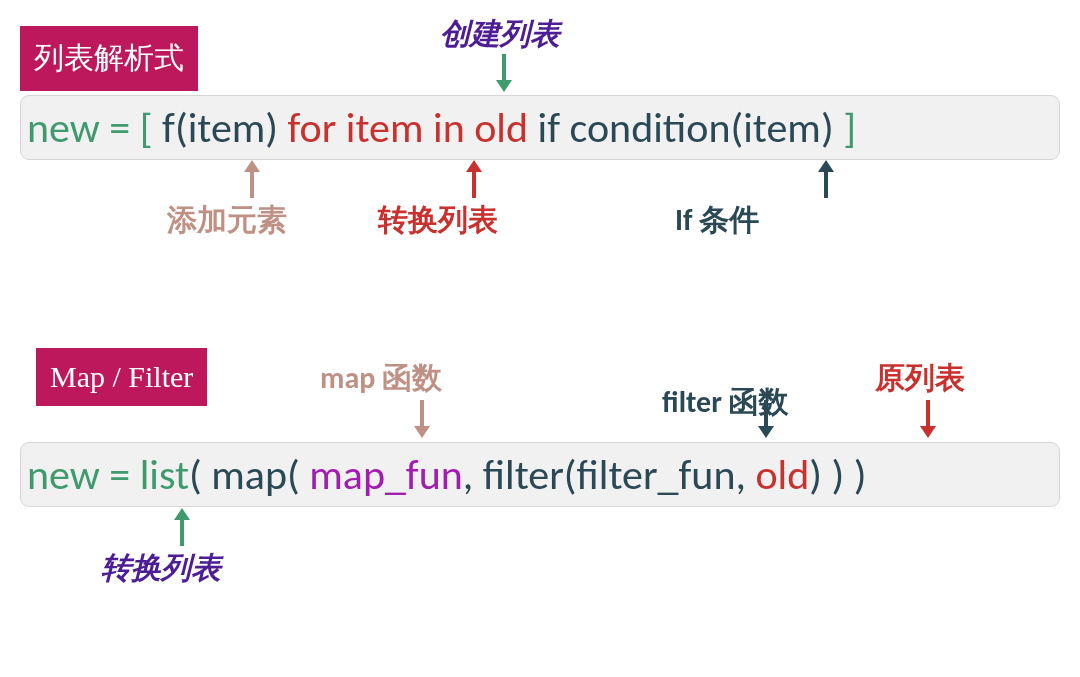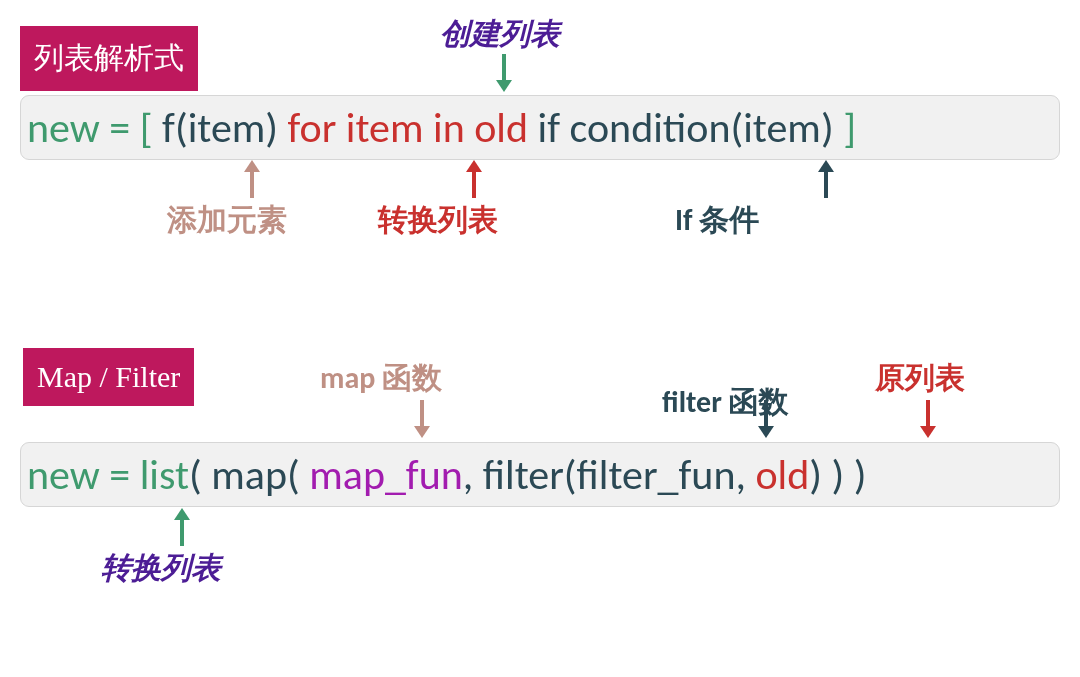--- a/index.html
+++ b/index.html
@@ -86,21 +86,21 @@
   <svg viewBox="0 0 28 40">
       <line x1="14" y1="38" x2="14" y2="12" stroke="#2b4955" stroke-width="4"></line>
       <polygon points="14,0 6,12 22,12" fill="#2b4955"></polygon>
     </svg>
 </div>
 
 <div class="annot a-tan" style="top:200px; left:167px;text-align:right;">添加元素</div>
 <div class="annot a-red" style="top:200px; left:378px;">转换列表</div>
 <div class="annot a-dark" style="top:200px; left:675px;">If 条件</div>
 
-<div class="tag" style="top:348px; left:23px; font-family: 'Times New Roman', serif;">Map / Filter</div>
+<div class="tag" style="top:348px; left:36px; font-family: 'Times New Roman', serif;">Map / Filter</div>
 
 <div class="annot a-tan" style="top:358px; left:320px;">map 函数</div>
 <div class="annot a-dark" style="top:358px; left:662px;margin-top:24px;">filter 函数</div>
 <div class="annot a-red" style="top:358px; left:875px;">原列表</div>
 
 <div class="arrow" style="top:398px; left:408px;">
   <svg viewBox="0 0 28 40">
       <line x1="14" y1="2" x2="14" y2="30" stroke="#bf9084" stroke-width="4"></line>
       <polygon points="14,40 6,28 22,28" fill="#bf9084"></polygon>
     </svg>

